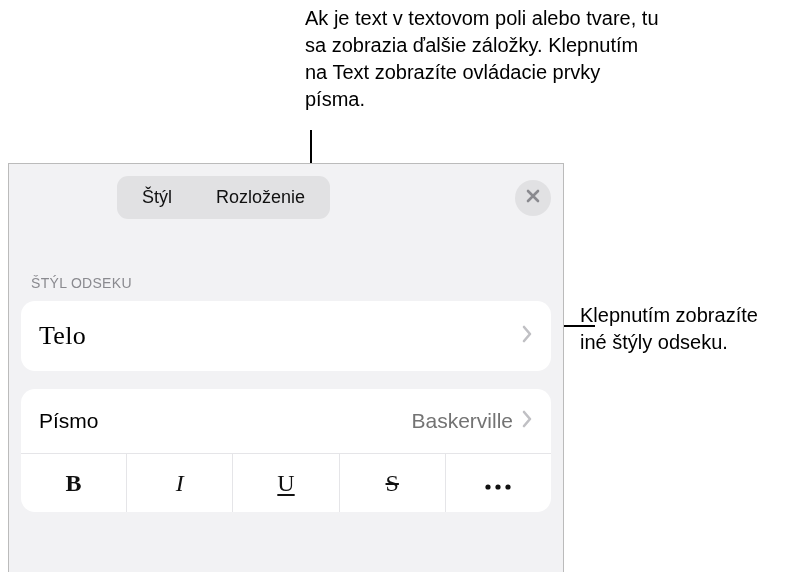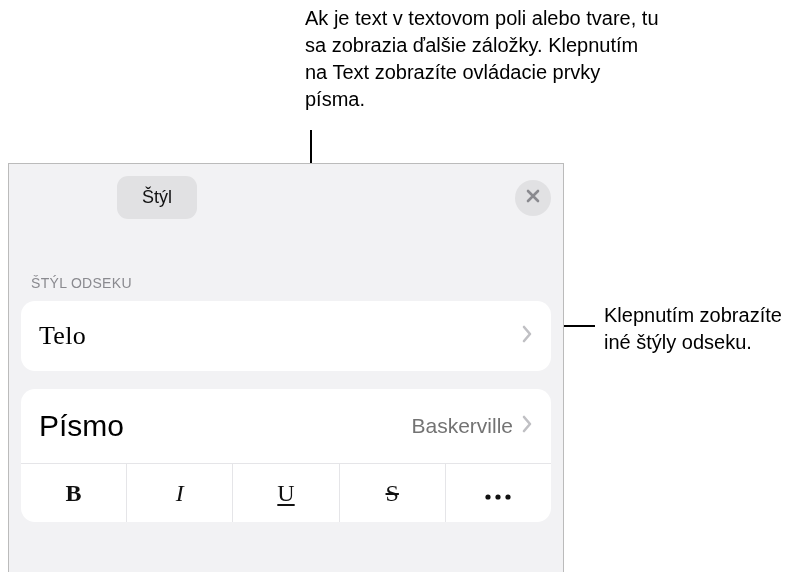--- a/index.html
+++ b/index.html
@@ -15,21 +15,21 @@
     position: absolute;
     left: 305px;
     top: 5px;
     width: 360px;
     font-size: 20px;
     line-height: 1.35;
     color: #000;
   }
   .callout-right {
     position: absolute;
-    left: 604px;
+    left: 580px;
     top: 302px;
     width: 180px;
     font-size: 20px;
     line-height: 1.35;
     color: #000;
   }
   .panel-wrap {
     position: absolute;
     left: 8px;
     top: 163px;
@@ -95,21 +95,21 @@
     overflow: hidden;
   }
   .row {
     display: flex;
     align-items: center;
     padding: 20px 18px;
     min-height: 64px;
     cursor: pointer;
   }
   .row-label {
-    font-size: 30px;
+    font-size: 21px;
     color: #000;
     flex: 0 0 auto;
   }
   .row-label.serif {
     font-family: Georgia, "Times New Roman", serif;
     font-size: 26px;
     letter-spacing: 0.3px;
   }
   .row-value {
     margin-left: auto;
@@ -166,20 +166,21 @@
 <div class="line-top"></div>
 
 <div class="callout-right">Klepnutím zobrazíte iné štýly odseku.</div>
 <div class="line-right-h"></div>
 
 <div class="panel-wrap">
 
   <div class="panel-header">
     <div class="seg">
       <div class="seg-item">Štýl</div>
+      <div class="seg-item">Rozloženie</div>
     </div>
     <div class="close-btn">
       <span>
         <svg width="16" height="16" viewBox="0 0 16 16">
           <path d="M3 3 L13 13 M13 3 L3 13" stroke="#8a8a8f" stroke-width="2.6" stroke-linecap="round" fill="none"></path>
         </svg>
       </span>
     </div>
   </div>
 

